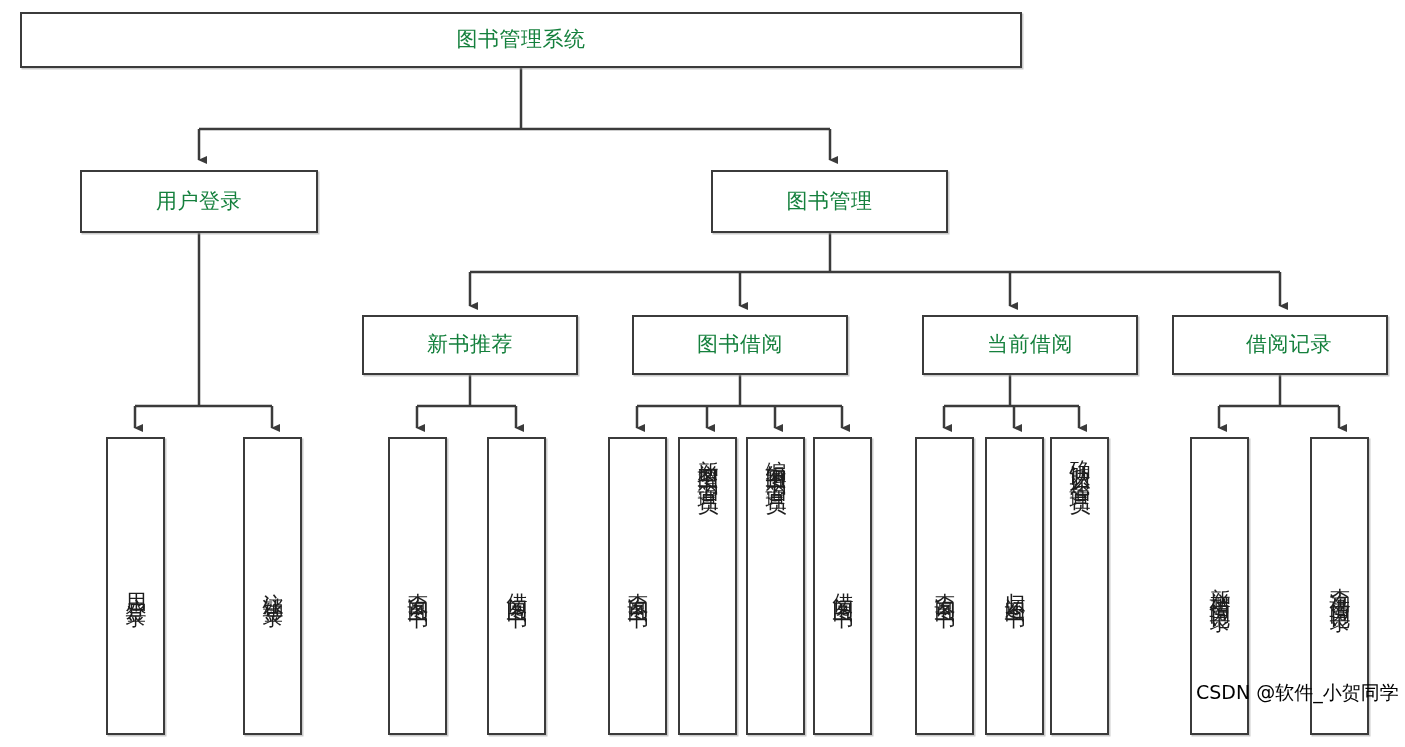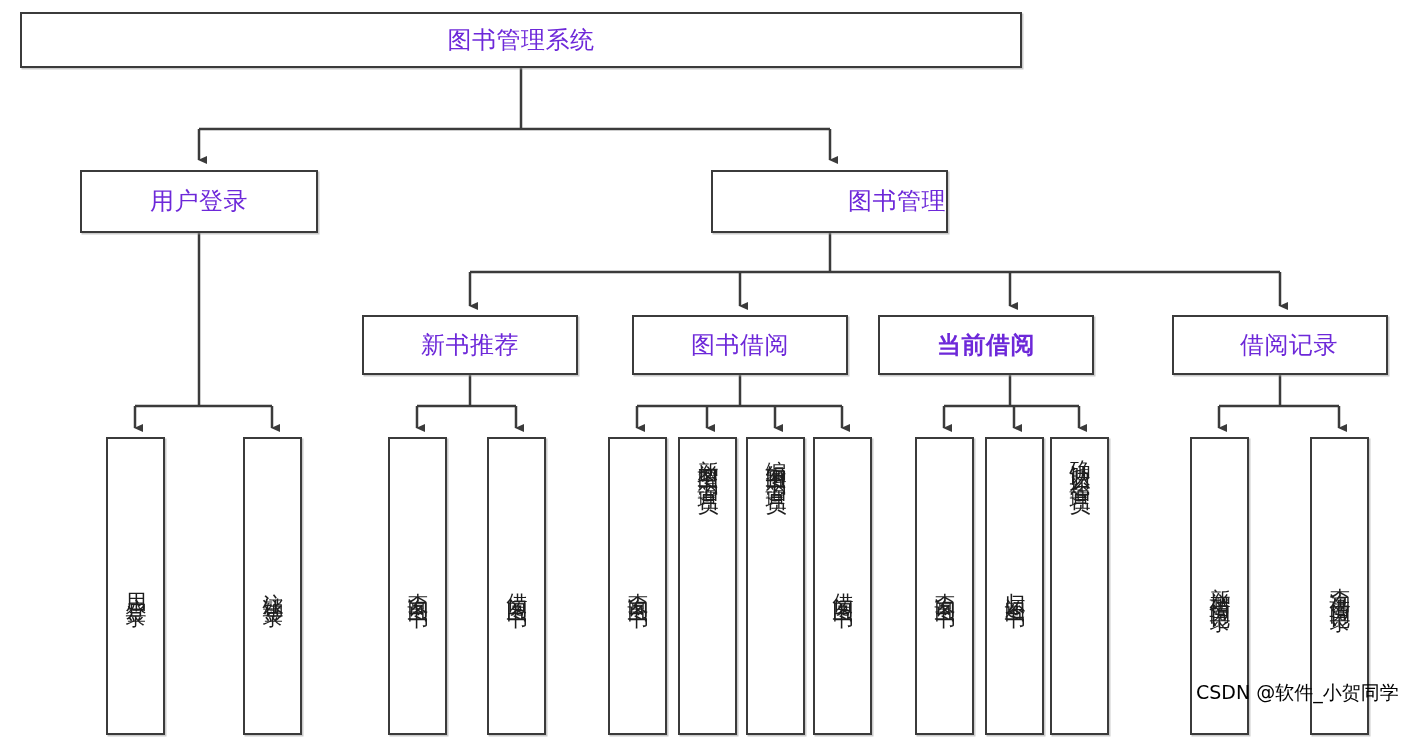--- a/index.html
+++ b/index.html
@@ -25,22 +25,22 @@
     position: absolute;
     box-sizing: border-box;
     border: 2.5px solid #3b3b3b;
     background: #ffffff;
     display: flex;
     align-items: center;
     justify-content: center;
     box-shadow: 1.5px 1.5px 0 rgba(160,160,160,0.55);
   }
   .node-label-h {
-    font-size: 24px;
-    color: #6d28d9;
+    font-size: 21px;
+    color: #15803d;
     line-height: 1.1;
     letter-spacing: 0.5px;
     white-space: nowrap;
     font-family: "DejaVu Sans", "Liberation Sans", sans-serif;
   }
   .leaf-box {
     align-items: flex-start;
     justify-content: center;
     padding-top: 4px;
   }
@@ -138,31 +138,31 @@
     </g>
   </svg>
 
   <div class="node-box" id="node-root" style="left: 20px; top: 12px; width: 1002px; height: 56px;">
     <span class="node-label-h">图书管理系统</span>
   </div>
 
   <div class="node-box" style="left: 80px; top: 170px; width: 238px; height: 63px;">
     <span class="node-label-h">用户登录</span>
   </div>
-  <div class="node-box" style="left: 711px; top: 170px; width: 237px; height: 63px; justify-content: flex-end;">
+  <div class="node-box" style="left: 711px; top: 170px; width: 237px; height: 63px;">
     <span class="node-label-h">图书管理</span>
   </div>
 
   <div class="node-box" style="left: 362px; top: 315px; width: 216px; height: 60px; align-items: center;">
     <span class="node-label-h">新书推荐</span>
   </div>
   <div class="node-box" style="left: 632px; top: 315px; width: 216px; height: 60px;">
     <span class="node-label-h">图书借阅</span>
   </div>
-  <div class="node-box" style="left: 878px; top: 315px; width: 216px; height: 60px; font-weight: bold;">
+  <div class="node-box" style="left: 922px; top: 315px; width: 216px; height: 60px;">
     <span class="node-label-h">当前借阅</span>
   </div>
   <div class="node-box" style="left: 1172px; top: 315px; width: 216px; height: 60px; padding-left: 18px;">
     <span class="node-label-h">借阅记录</span>
   </div>
 
   <div class="node-box leaf-box leaf-center" style="left: 106px; top: 437px; width: 59px; height: 298px;">
     <span class="node-label-v">用户登录</span>
   </div>
   <div class="node-box leaf-box leaf-center" style="left: 243px; top: 437px; width: 59px; height: 298px;">

